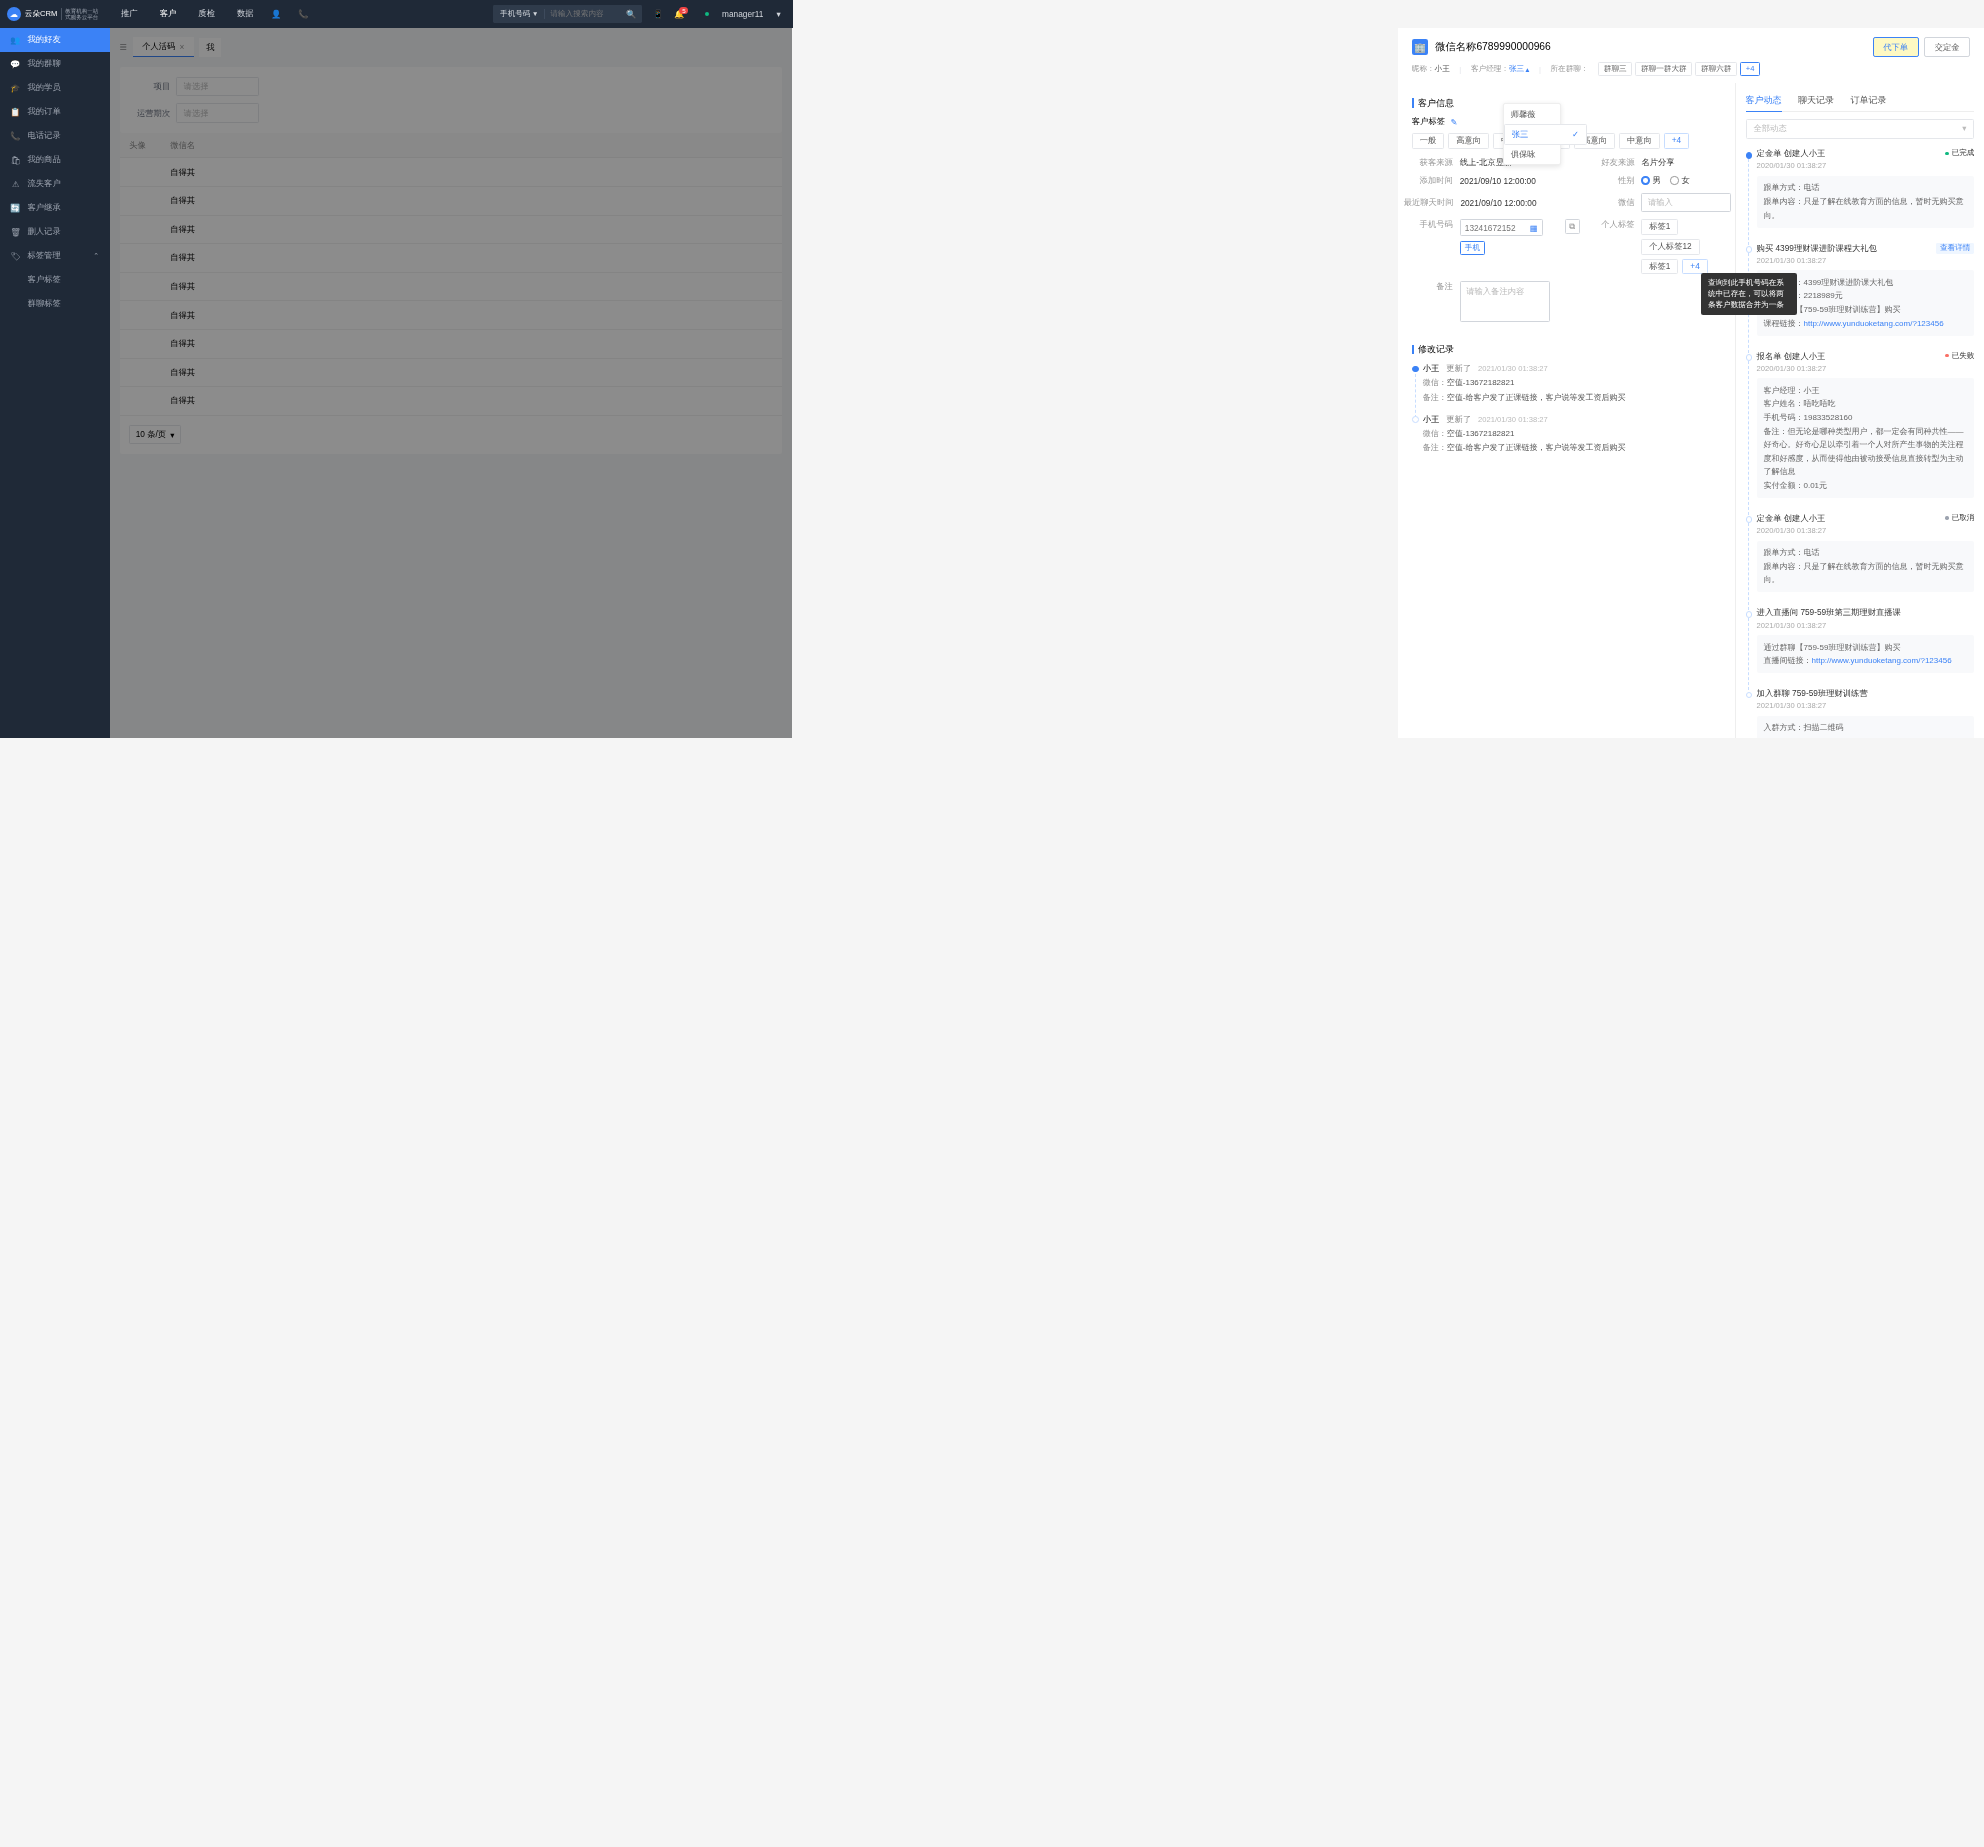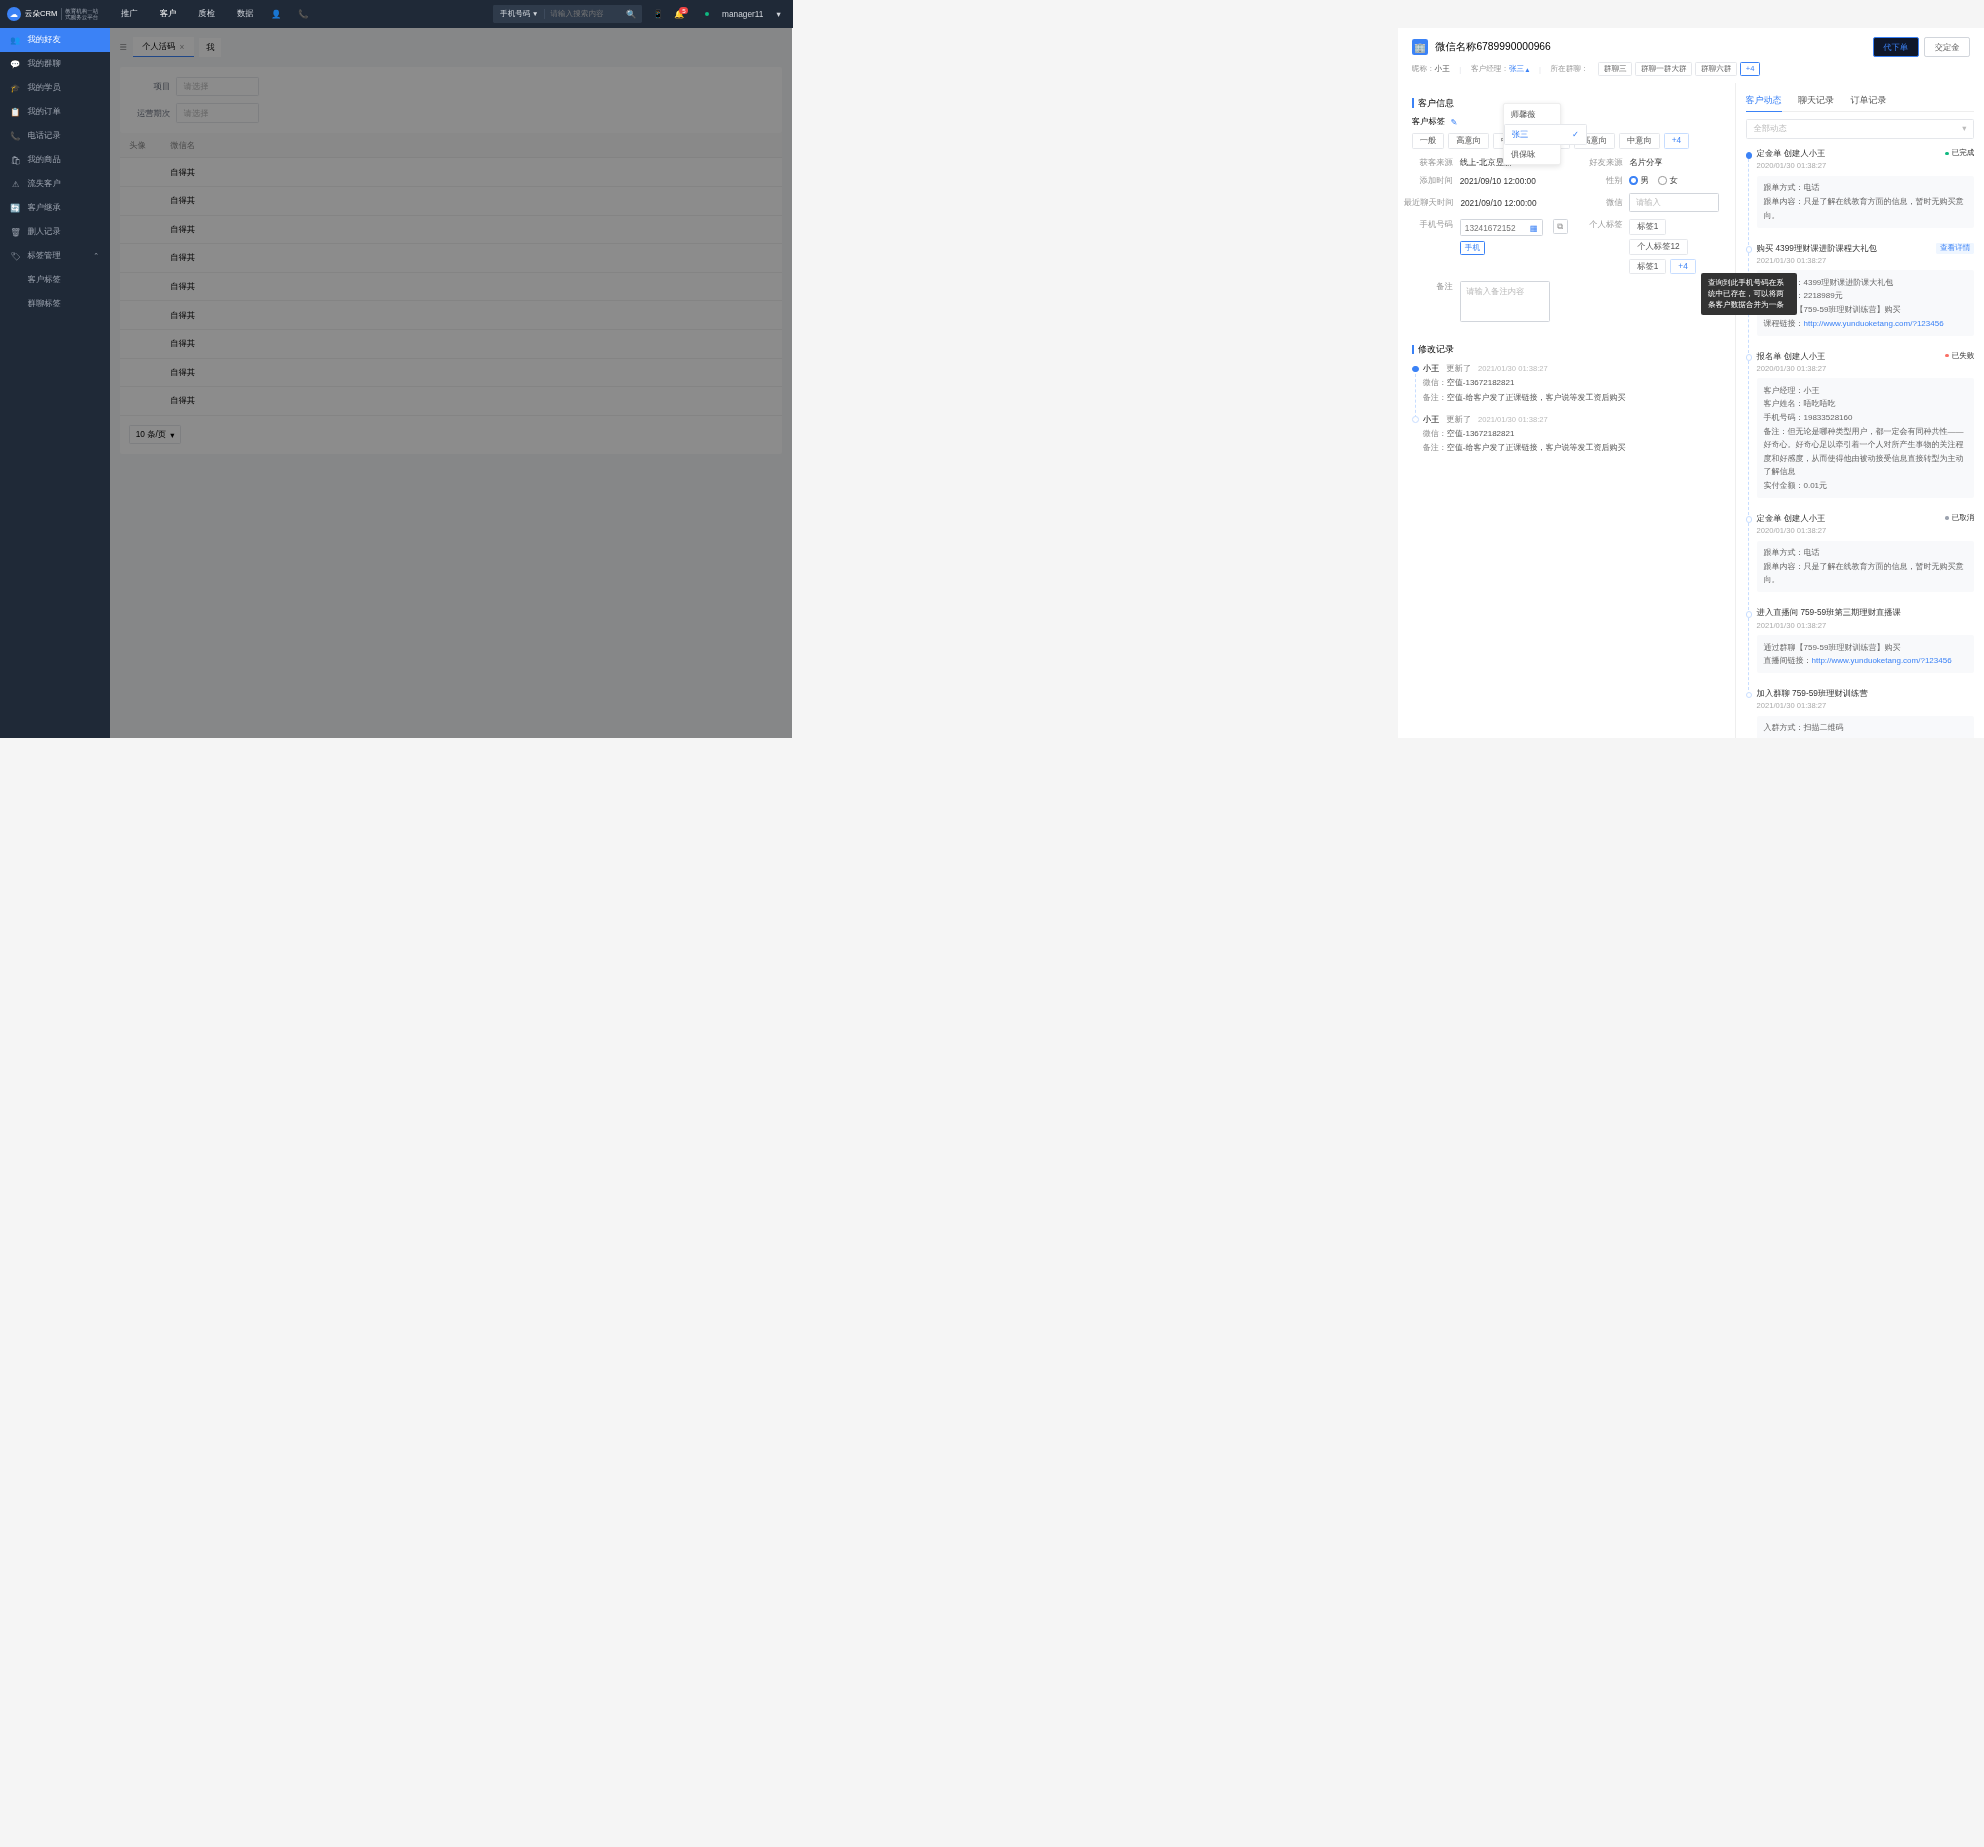--- a/index.html
+++ b/index.html
@@ -43,21 +43,21 @@
 .avatar { width:22px; height:22px; border-radius:2.1px; background:linear-gradient(135deg,#e0e0e0,#f5f5f5); }
 .page-foot { padding:9.6px; display:flex; }
 .page-sel { border:0.7px solid #e5e7eb; padding:2.8px 5.5px; font-size:8.3px; display:flex; align-items:center; gap:4px; border-radius:1.4px; }
 .mask { position:absolute; top:27.6px; left:110px; width:682px; height:710px; background:rgba(0,0,0,.45); }
 .drawer { position:absolute; top:27.6px; right:0; width:586px; height:710px; background:#fff; display:flex; flex-direction:column; }
 .drawer-head { padding:9.6px 13.8px 6.9px; }
 .title-row { display:flex; align-items:center; gap:6.9px; }
 .title-icon { width:16.5px; height:16.5px; background:#3b82f6; border-radius:2.1px; display:flex; align-items:center; justify-content:center; color:#fff; font-size:9.6px; }
 .wx-title { font-size:10.3px; font-weight:500; }
 .head-btns { margin-left:auto; display:flex; gap:5.5px; }
-.btn-line { border:0.7px solid #3b82f6; color:#3b82f6; background:#0f172a; padding:3.4px 9.6px; font-size:8.3px; border-radius:2.1px; cursor:pointer; }
+.btn-line { border:0.7px solid #3b82f6; color:#3b82f6; background:#fef9c3; padding:3.4px 9.6px; font-size:8.3px; border-radius:2.1px; cursor:pointer; }
 .btn-gray { border:0.7px solid #d1d5db; color:#555; background:#fff; padding:3.4px 9.6px; font-size:8.3px; border-radius:2.1px; cursor:pointer; }
 .meta-row { display:flex; align-items:center; gap:9.6px; font-size:7.6px; color:#555; margin-top:5.5px; }
 .meta-label { color:#999; }
 .meta-link { color:#3b82f6; display:inline-flex; align-items:center; gap:1.4px; cursor:pointer; }
 .gtag { border:0.7px solid #e5e7eb; padding:0.7px 4.8px; border-radius:1.4px; color:#666; font-size:7.6px; }
 .gtag.more { border-color:#3b82f6; color:#3b82f6; }
 .d-body { flex:1; display:flex; overflow:hidden; }
 .d-left { width:338px; padding:6.9px 13.8px; overflow-y:auto; border-right:0.7px solid #eee; }
 .d-right { width:248px; padding:6.9px 9.6px 13.8px; overflow-y:auto; }
 .sec-title { display:flex; align-items:center; gap:4.1px; font-size:9px; font-weight:500; margin:6.9px 0; }
@@ -363,21 +363,21 @@
             <span class="k" style="width:52px;margin-left:-10.3px;">最近聊天时间</span>
             <span class="v">2021/09/10 12:00:00</span>
           </div>
         <div class="kv">
             <span class="k">微信</span>
             <span class="input-sm">请输入</span>
           </div>
         <div class="kv" style="grid-column:1;align-items:flex-start;">
           <span class="k">手机号码</span>
           <div class="phone-wrap" style="flex-direction:column;align-items:flex-start;gap:4.1px;">
-            <div style="display:flex;gap:10px;">
+            <div style="display:flex;gap:22px;">
               <span class="phone-input">
                   <span style="color:#777;">13241672152</span>
                   <span style="color:#3b82f6;">▦</span>
                 </span>
               <span class="sq-btn">⧉</span>
             </div>
             <span class="phone-tag">手机</span>
           </div>
         </div>
         <div class="kv" style="align-items:flex-start;">

